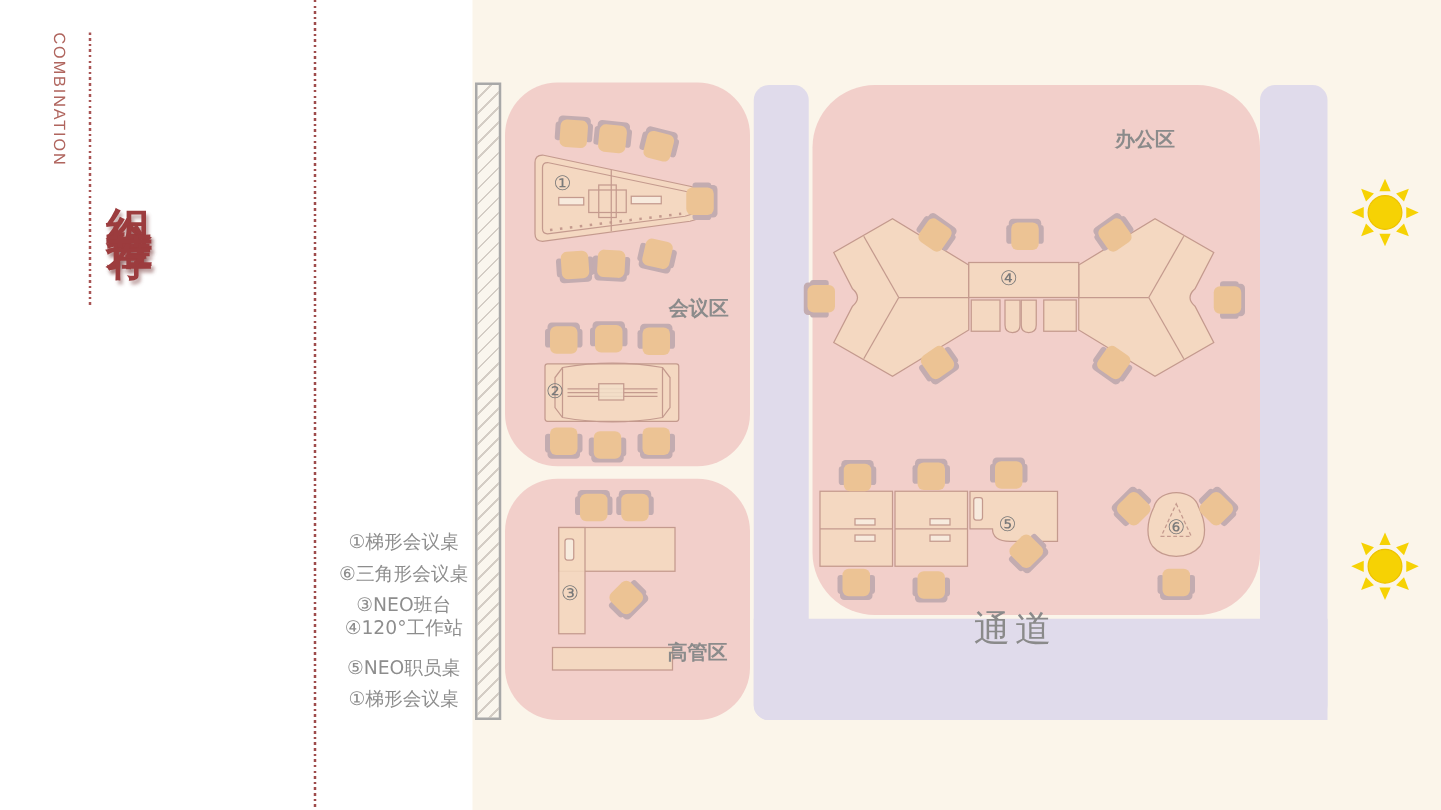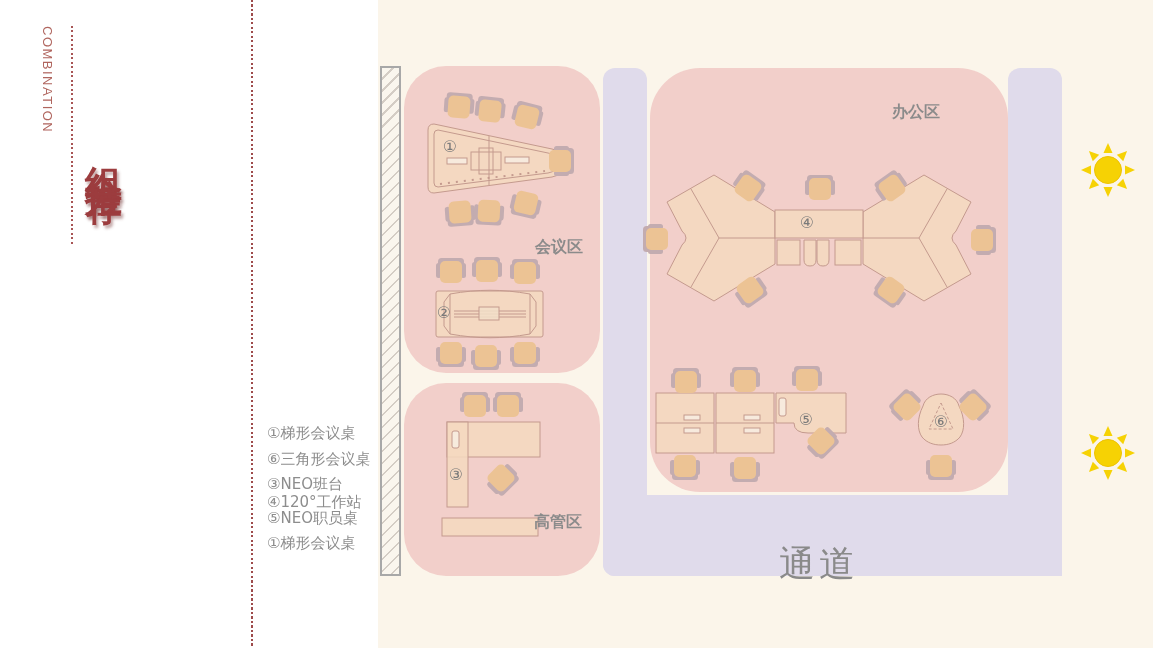--- a/index.html
+++ b/index.html
@@ -24,24 +24,24 @@
     writing-mode:vertical-rl;
     font-size:37px; font-weight:700; letter-spacing:7px; color:#9c3c3e;
     text-shadow:2px 3px 3px rgba(120,60,60,.45);
   }
   .divider-main{
     position:absolute; left:251px; top:0; width:2px; height:648px;
     background:repeating-linear-gradient(to bottom,#9e4b4b 0 2px,transparent 2px 4.5px);
   }
   .legend{position:absolute; left:267px; top:425px; width:112px;}
   .legend-item{
-    font-size:15px; line-height:16px; color:#8d8d8d; white-space:nowrap;
+    font-size:15px; line-height:16px; color:#8d8d8d; white-space:nowrap;text-align:center;
   }
   .legend-item.g1{margin-bottom:10px}.legend-item.g2{margin-bottom:9px}
-  .legend-item.g3{margin-bottom:2px}.legend-item.g4{margin-bottom:0}
+  .legend-item.g3{margin-bottom:2px}.legend-item.g4{margin-bottom:16px}
   .legend-item.g5{margin-bottom:9px}
   
   .canvas{position:absolute; left:378px; top:0; width:775px; height:648px; background:#fbf5ea;}
   .wall{
     position:absolute; left:380px; top:66px; width:21px; height:510px;
     box-sizing:border-box; border:2px solid #a8a8a8; background-color:#faf6ee;
     background-image:repeating-linear-gradient(135deg,transparent 0 7px,#d4cdc5 7px 8.5px);
   }
   .zone{position:absolute; background:#f2cfca;}
   .zone-meeting{left:404px; top:66px;  width:196px; height:307px; border-radius:42px;}
@@ -49,21 +49,21 @@
   .zone-office {left:650px; top:68px;  width:358px; height:424px; border-radius:50px;}
   .corridor{position:absolute; background:#e0dbeb;}
   .corridor-left  {left:603px;  top:68px;  width:44px;  height:508px; border-radius:12px 12px 0 12px;}
   .corridor-bottom{left:603px;  top:495px; width:459px; height:81px;  border-radius:0 0 12px 12px;}
   .corridor-right {left:1008px; top:68px;  width:54px;  height:508px; border-radius:12px 12px 0 0;}
   .furniture{position:absolute; left:378px; top:0; pointer-events:none;}
   .zone-label{
     position:absolute; font-size:16px; font-weight:700; color:#8b8b8b; white-space:nowrap;font-family:Liberation Mono, monospace;
   }
   .corridor-label{
-    position:absolute; left:779px; top:540px; font-size:36px; font-weight:400;
+    position:absolute; left:779px; top:484px; font-size:29px; font-weight:400;
     color:#8a8a8a; letter-spacing:4px; white-space:nowrap;
   }
   .plan-num{
     position:absolute; width:16px; height:16px; font-size:16px; line-height:16px;
     color:#7a7a7a; text-align:center; font-family:"DejaVu Sans",sans-serif;
   }
   .sun{position:absolute; width:58px; height:58px;}
   .sun-1{left:1079px; top:141px;}
   .sun-2{left:1079px; top:424px;}
 </style>

